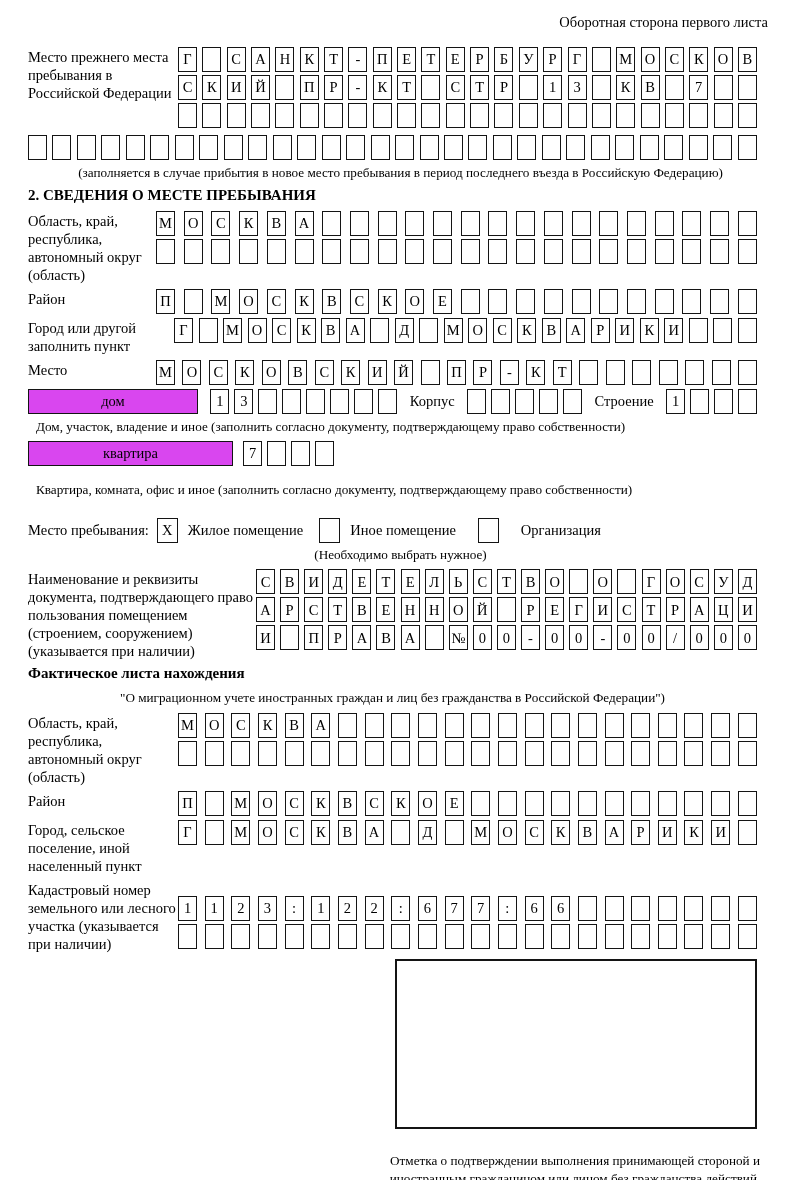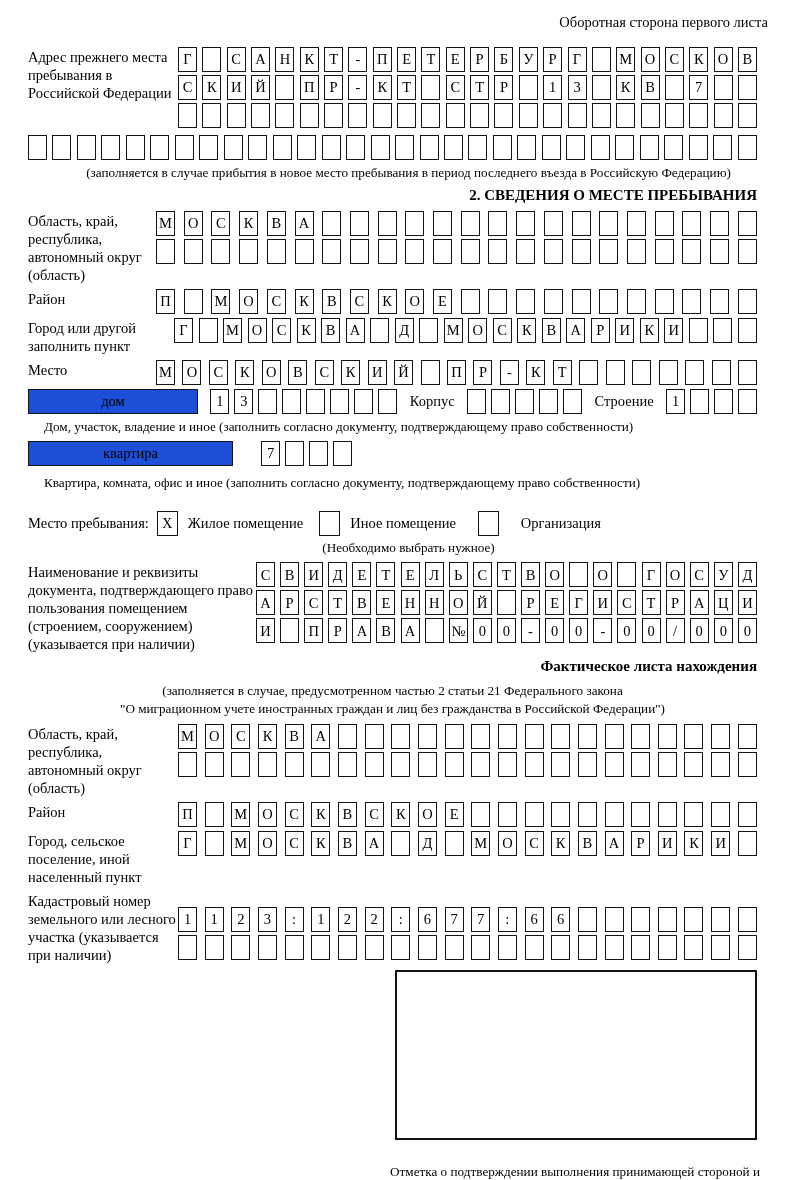--- a/index.html
+++ b/index.html
@@ -24,33 +24,33 @@
   .cells{display:flex;justify-content:space-between;flex:1 1 auto;}
   .cell{
     flex:0 0 19px;width:19px;height:25px;box-sizing:border-box;
     border:1.6px solid #141414;
     display:flex;align-items:center;justify-content:center;
     font-size:14.5px;line-height:1;background:#fff;
   }
   .gap-cells{display:flex;gap:5px;flex:0 0 auto;}
   .gap-cells .cell{flex:0 0 19px;}
   .fullrow{width:729px;margin-bottom:4px;}
-  .note{font-size:13.2px;line-height:1.3;margin:1px 16px 6px;}
+  .note{font-size:13.2px;line-height:1.3;margin:1px 8px 6px;}
   .center{text-align:center;width:729px;}
-  .title{font-weight:bold;font-size:15px;text-align:right;width:729px;margin:2px 0 7px;}
+  .title{font-weight:bold;font-size:15px;text-align:left;width:729px;margin:2px 0 7px;}
   .indent18{margin-left:18px;}
   .house-row{display:flex;justify-content:space-between;align-items:center;width:729px;margin-bottom:4px;}
   .wide-box{
     box-sizing:border-box;border:1.6px solid #141414;height:25px;
-    display:flex;align-items:center;justify-content:center;font-size:14.5px;flex:0 0 auto;background:#1d4ed8;font-family:Liberation Serif, serif;
+    display:flex;align-items:center;justify-content:center;font-size:14.5px;flex:0 0 auto;background:#d946ef;font-family:Liberation Serif, serif;
   }
   .dom-box{width:170px;}
   .kv-box{width:205px;}
   .small-lbl{font-size:14.5px;flex:0 0 auto;font-family:Liberation Serif, serif;}
-  .apt-row{display:flex;align-items:flex-end;gap:28px;width:729px;margin-bottom:8px;}
+  .apt-row{display:flex;align-items:flex-end;gap:10px;width:729px;margin-bottom:15px;}
   .stay-row{display:flex;align-items:center;width:729px;margin:20px 0 3px;font-size:14.5px;}
   .chk{
     box-sizing:border-box;width:21px;height:25px;border:1.6px solid #141414;
     display:inline-flex;align-items:center;justify-content:center;
     font-size:14.5px;flex:0 0 auto;background:#fff;
   }
   .chk-first{margin-left:8px;}
   .chk-mid{margin-left:16px;}
   .chk-last{margin-left:22px;}
   .opt-label{margin-left:10px;}
@@ -67,21 +67,21 @@
   .factual-note{font-size:13.2px;line-height:1.35;margin:0 0 6px;}
 </style>
 </head>
 <body>
 
 <div class="page">
 
   <div class="hdr">Оборотная сторона первого листа</div>
 
   <div class="row">
-    <div class="lbl w150">Адрес прежнего места пребывания в Российской Федерации</div>
+    <div class="lbl w150">Место прежнего места пребывания в Российской Федерации</div>
     <div class="cellstack">
       <div class="cells">
           <span class="cell">Г</span>
           <span class="cell"></span>
           <span class="cell">С</span>
           <span class="cell">А</span>
           <span class="cell">Н</span>
           <span class="cell">К</span>
           <span class="cell">Т</span>
           <span class="cell">-</span>
@@ -455,21 +455,20 @@
           <span class="cell">/</span>
           <span class="cell">0</span>
           <span class="cell">0</span>
           <span class="cell">0</span>
         </div>
     </div>
   </div>
 
   <div class="title">Фактическое листа нахождения</div>
   <div class="factual-note center">
-    <div>(заполняется в случае, предусмотренном частью 2 статьи 21 Федерального закона</div>
     <div>"О миграционном учете иностранных граждан и лиц без гражданства в Российской Федерации")</div>
   </div>
 
   <div class="row">
     <div class="lbl w150">Область, край, республика, автономный округ (область)</div>
     <div class="cellstack">
       <div class="cells">
           <span class="cell">М</span>
           <span class="cell">О</span>
           <span class="cell">С</span>

